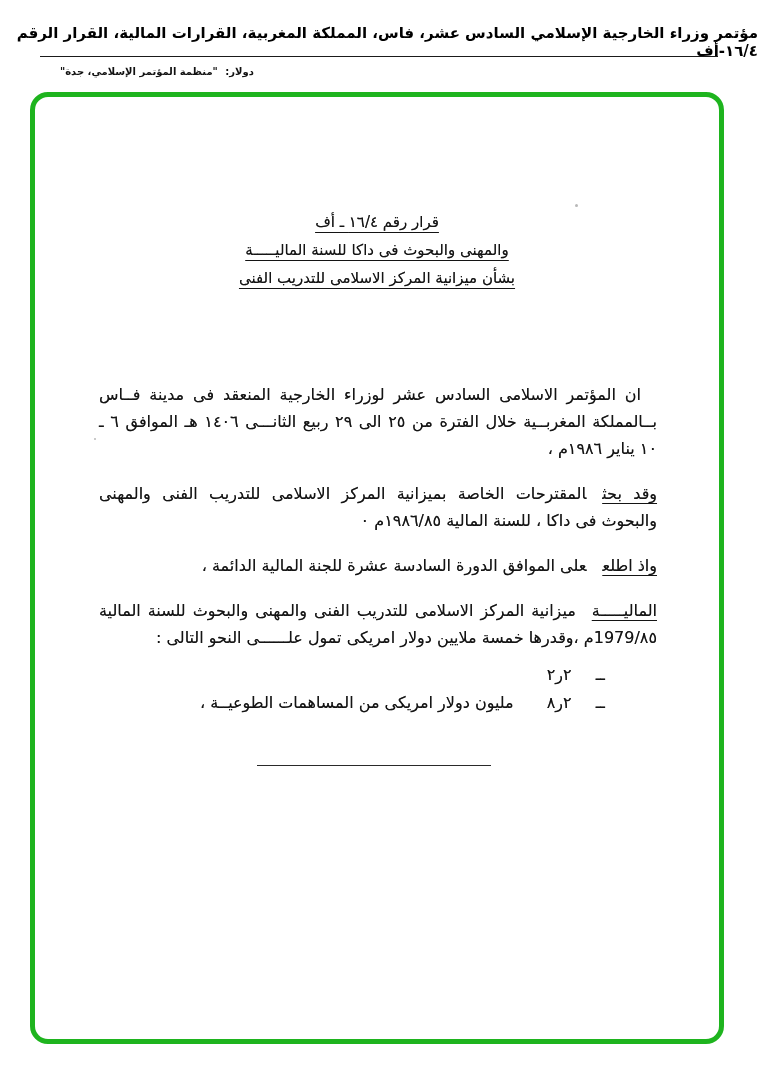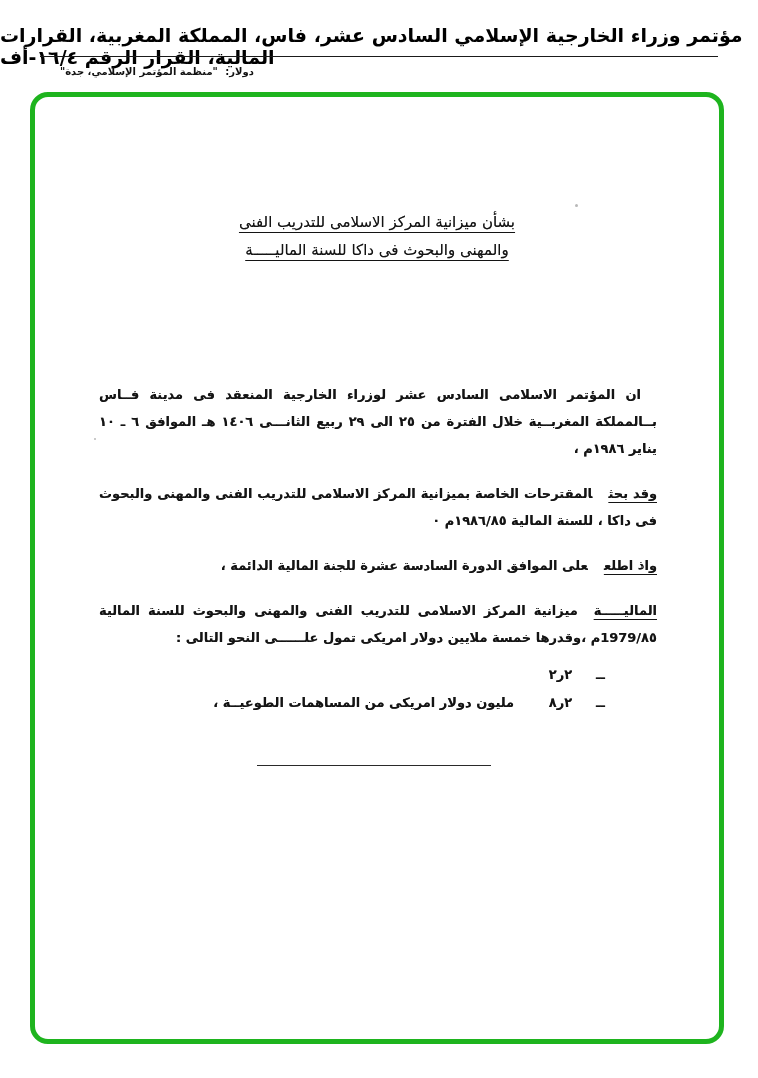--- a/index.html
+++ b/index.html
@@ -7,22 +7,22 @@
     width: 758px; height: 1078px;
     background: #ffffff;
     font-family: "DejaVu Sans", sans-serif;
     position: relative;
     overflow: hidden;
   }
 
   
   .top-header {
     position: absolute; top: 24px; left: 0; width: 758px;
-    text-align: left; direction: rtl;
-    font-size: 19px; font-weight: bold; color: #000;
+    text-align: right; direction: rtl;
+    font-size: 15px; font-weight: bold; color: #000;
   }
   .header-divider {
     position: absolute; top: 56px; left: 40px; width: 678px; height: 0;
     border-top: 1.7px solid #1a1a1a;
   }
   .source-line {
     position: absolute; top: 66px; left: 56px;
     direction: rtl; font-size: 10px; font-weight: bold; color: #111;
     white-space: nowrap;
   }
@@ -44,23 +44,22 @@
     text-align: center; direction: rtl;
     font-size: 15px; line-height: 27px; color: #141414;
     text-shadow: 0 0 .5px rgba(0,0,0,.55);
   }
   .trow { margin-bottom: 1px; }
   .tline { text-decoration: underline; text-underline-offset: 5px; }
 
   .doc-body {
     position: absolute; top: 284px; right: 62px; width: 558px;
     direction: rtl; text-align: justify;
-    font-size: 13px; line-height: 27px; color: #141414;
+    font-size: 16px; line-height: 27px; color: #141414;
     text-shadow: 0 0 .5px rgba(0,0,0,.55);
-    font-weight: bold;
   }
   .para { margin: 0 0 18px 0; }
   .p1 { text-indent: 16px; }
   .p4 { margin-bottom: 10px; }
   .lead {
     text-decoration: underline; text-underline-offset: 4px;
     margin-left: 16px;
   }
 
   .list { padding-right: 52px; margin-top: 2px; }
@@ -89,24 +88,27 @@
 
   <div class="source-line">
     <span>دولار:</span>
     <span>"منظمة المؤتمر الإسلامي، جدة"</span>
   </div>
 
   <div class="scan-frame">
 
     <div class="doc-title">
       <div class="trow">
-        <span class="tline">بشأن ميزانية المركز الاسلامى للتدريب الفنى</span>
+        <span class="tline">قرار رقم ١٦/٤ ـ أف</span>
       </div>
       <div class="trow">
         <span class="tline">والمهنى والبحوث فى داكا للسنة الماليـــــة</span>
+      </div>
+      <div class="trow">
+        <span class="tline">بشأن ميزانية المركز الاسلامى للتدريب الفنى</span>
       </div>
     </div>
 
     <div class="doc-body">
 
       <p class="para p1">ان المؤتمر الاسلامى السادس عشر لوزراء الخارجية المنعقد فى مدينة فــاس بــالمملكة المغربــية خلال الفترة من ٢٥ الى ٢٩ ربيع الثانـــى ١٤٠٦ هـ الموافق ٦ ـ ١٠ يناير ١٩٨٦م ،</p>
 
       <p class="para">
         <span class="lead">وقد بحث</span><span>المقترحات الخاصة بميزانية المركز الاسلامى للتدريب الفنى والمهنى والبحوث فى داكا ، للسنة المالية ١٩٨٦/٨٥م ٠</span>
       </p>

